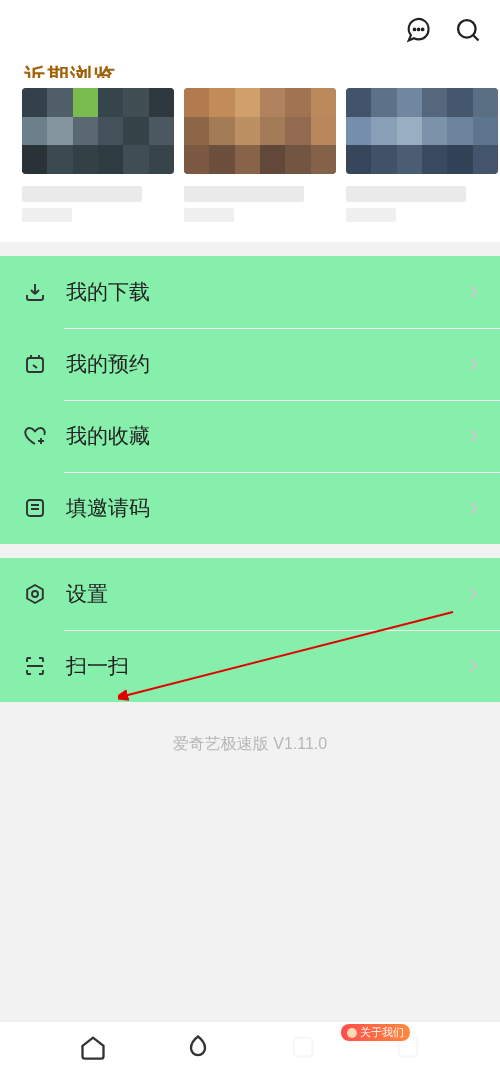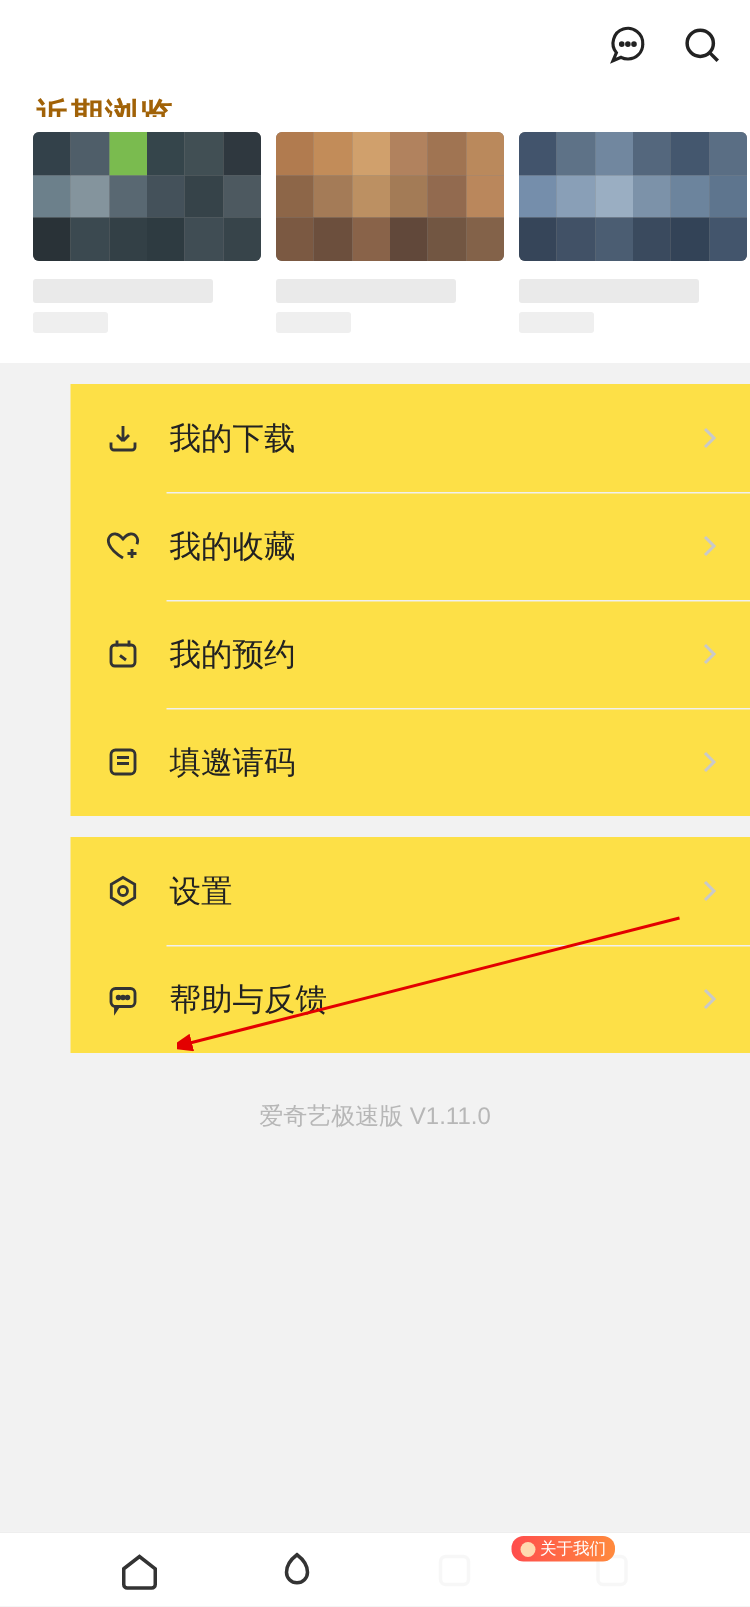--- a/index.html
+++ b/index.html
@@ -58,21 +58,21 @@
   }
   .mosaic span{display:block;}
   .cap-row{display:flex;gap:10px;padding:6px 0 0 22px;}
   .cap{
     width:152px;flex:0 0 152px;height:44px;position:relative;
   }
   .cap .bar1{position:absolute;top:6px;left:0;width:120px;height:16px;background:#eaeaea;border-radius:2px;}
   .cap .bar2{position:absolute;top:28px;left:0;width:50px;height:14px;background:#efefef;border-radius:2px;}
 
   
-  .group { background:#fde047; margin-top:14px;margin-left:47px; }
+  .group { background:#86efac; margin-top:14px; }
   .row {
     display:flex; align-items:center; height:72px;
     padding:0 22px; position:relative;
   }
   .row + .row::before{
     content:""; position:absolute; left:64px; right:0; top:0; height:1px; background:#f0f0f0;
   }
   .row .ico{ width:26px; height:26px; margin-right:18px; color:#333; display:flex;align-items:center;justify-content:center;}
   .row .ico svg{display:block;}
   .row .label{ font-size:21px; color:#222; font-weight:500; flex:1;}
@@ -230,49 +230,49 @@
       <span class="label">我的下载</span>
       <span class="chev">
           <svg width="10" height="16" viewBox="0 0 10 16" fill="none" stroke="#c9c9c9" stroke-width="2">
             <path d="M2 2l6 6-6 6"></path>
           </svg>
         </span>
     </div>
     <div class="row">
       <span class="ico">
         <svg width="24" height="24" viewBox="0 0 24 24" fill="none" stroke="#333" stroke-width="1.9">
-            <path d="M12 20s-7.5-4.6-9.3-9.2C1.1 6.6 4 3.6 7.2 4c2 .2 3.4 1.7 4.8 3.3C13.4 5.7 14.8 4.2 16.8 4c3.2-.4 6.1 2.6 4.5 6.8"></path>
-            <path d="M18 14v6m-3-3h6"></path>
-          </svg>
-      </span>
-      <span class="label">我的收藏</span>
-      <span class="chev">
-          <svg width="10" height="16" viewBox="0 0 10 16" fill="none" stroke="#c9c9c9" stroke-width="2">
-            <path d="M2 2l6 6-6 6"></path>
-          </svg>
-        </span>
-    </div>
-    <div class="row">
-      <span class="ico">
-        <svg width="24" height="24" viewBox="0 0 24 24" fill="none" stroke="#333" stroke-width="1.9">
             <rect x="4" y="6" width="16" height="14" rx="2.5"></rect>
             <path d="M8 3v4M16 3v4"></path>
             <path d="M10 13l4 3-4-3z" fill="#333"></path>
           </svg>
       </span>
       <span class="label">我的预约</span>
       <span class="chev">
           <svg width="10" height="16" viewBox="0 0 10 16" fill="none" stroke="#c9c9c9" stroke-width="2">
             <path d="M2 2l6 6-6 6"></path>
           </svg>
         </span>
     </div>
     <div class="row">
       <span class="ico">
         <svg width="24" height="24" viewBox="0 0 24 24" fill="none" stroke="#333" stroke-width="1.9">
+            <path d="M12 20s-7.5-4.6-9.3-9.2C1.1 6.6 4 3.6 7.2 4c2 .2 3.4 1.7 4.8 3.3C13.4 5.7 14.8 4.2 16.8 4c3.2-.4 6.1 2.6 4.5 6.8"></path>
+            <path d="M18 14v6m-3-3h6"></path>
+          </svg>
+      </span>
+      <span class="label">我的收藏</span>
+      <span class="chev">
+          <svg width="10" height="16" viewBox="0 0 10 16" fill="none" stroke="#c9c9c9" stroke-width="2">
+            <path d="M2 2l6 6-6 6"></path>
+          </svg>
+        </span>
+    </div>
+    <div class="row">
+      <span class="ico">
+        <svg width="24" height="24" viewBox="0 0 24 24" fill="none" stroke="#333" stroke-width="1.9">
             <rect x="4" y="4" width="16" height="16" rx="3"></rect>
             <path d="M8 9h8M8 13h8"></path>
           </svg>
       </span>
       <span class="label">填邀请码</span>
       <span class="chev">
           <svg width="10" height="16" viewBox="0 0 10 16" fill="none" stroke="#c9c9c9" stroke-width="2">
             <path d="M2 2l6 6-6 6"></path>
           </svg>
         </span>
@@ -291,28 +291,24 @@
       <span class="label">设置</span>
       <span class="chev">
           <svg width="10" height="16" viewBox="0 0 10 16" fill="none" stroke="#c9c9c9" stroke-width="2">
             <path d="M2 2l6 6-6 6"></path>
           </svg>
         </span>
     </div>
     <div class="row">
       <span class="ico">
         <svg width="24" height="24" viewBox="0 0 24 24" fill="none" stroke="#333" stroke-width="1.9">
-            <rect x="4" y="5" width="16" height="12" rx="3"></rect>
-            <path d="M9 17l-2 3v-3"></path>
-            <circle cx="9" cy="11" r="0.9" fill="#333"></circle>
-            <circle cx="12" cy="11" r="0.9" fill="#333"></circle>
-            <circle cx="15" cy="11" r="0.9" fill="#333"></circle>
-          </svg>
-      </span>
-      <span class="label">帮助与反馈</span>
+            <path d="M4 8V5a1 1 0 0 1 1-1h3M20 8V5a1 1 0 0 0-1-1h-3M4 16v3a1 1 0 0 0 1 1h3M20 16v3a1 1 0 0 1-1 1h-3M4 12h16"></path>
+          </svg>
+      </span>
+      <span class="label">扫一扫</span>
       <span class="chev">
           <svg width="10" height="16" viewBox="0 0 10 16" fill="none" stroke="#c9c9c9" stroke-width="2">
             <path d="M2 2l6 6-6 6"></path>
           </svg>
         </span>
     </div>
   </div>
 
   <div class="footer-version">爱奇艺极速版 V1.11.0</div>
 

